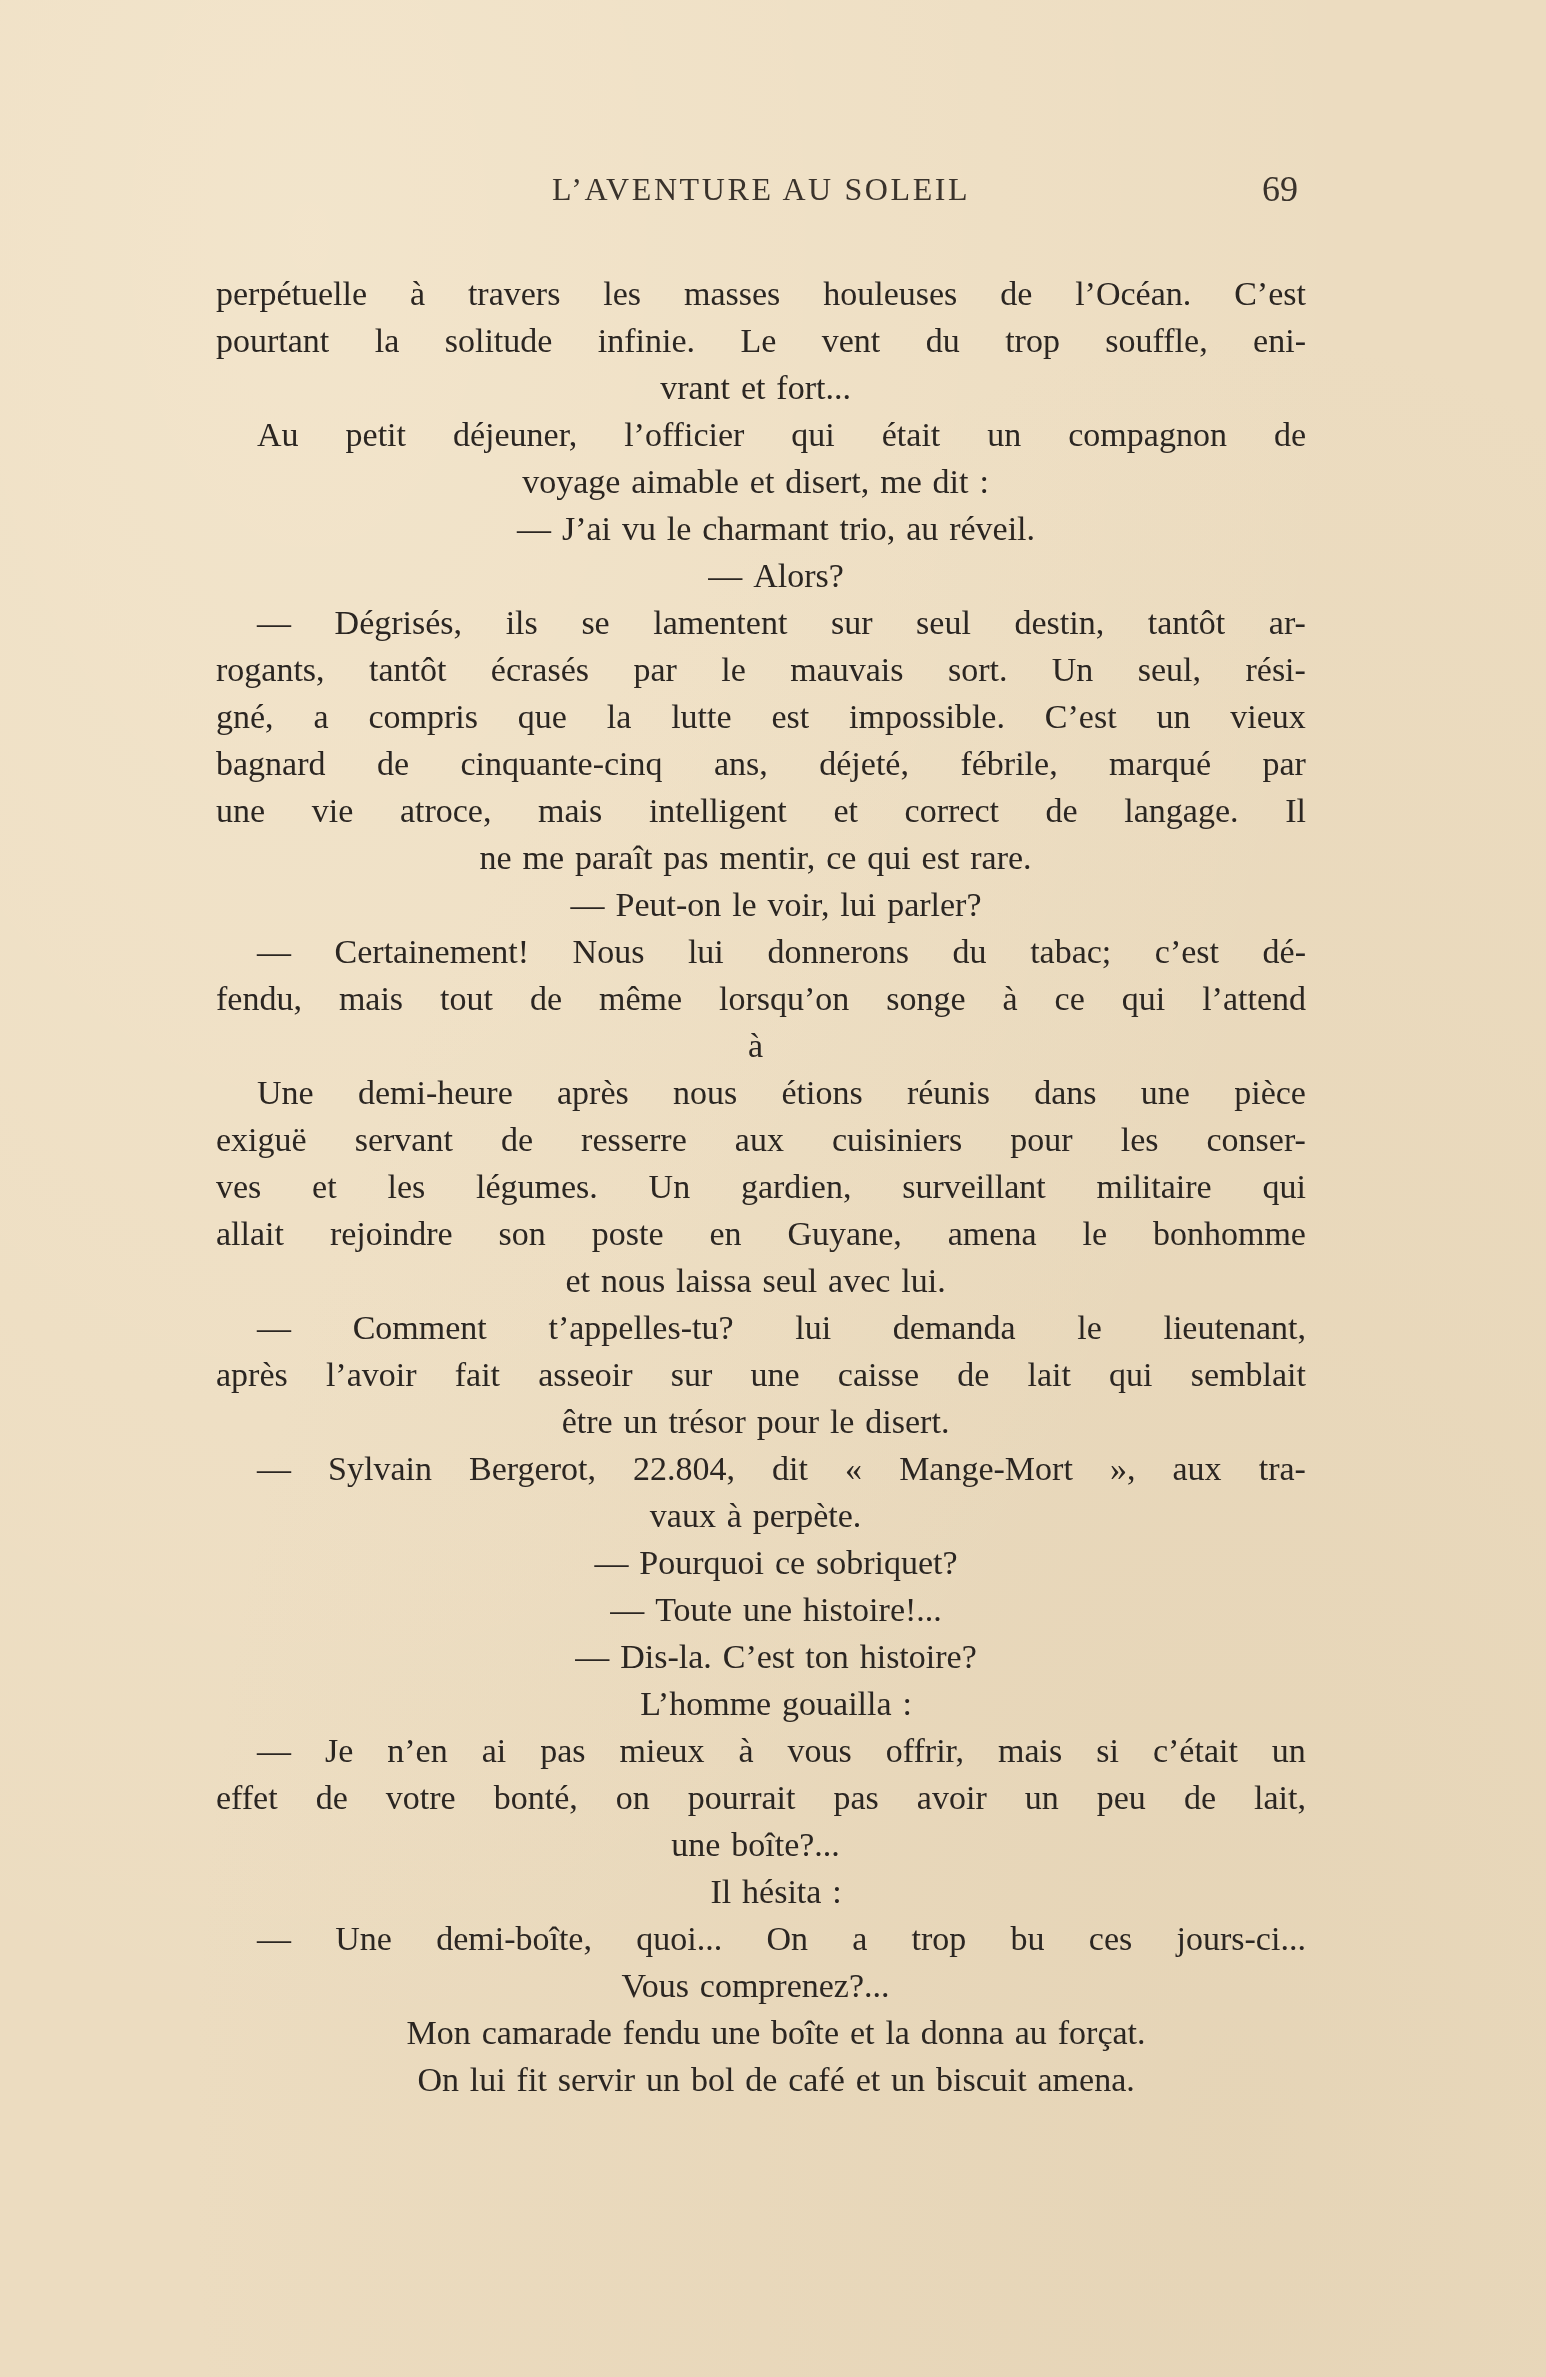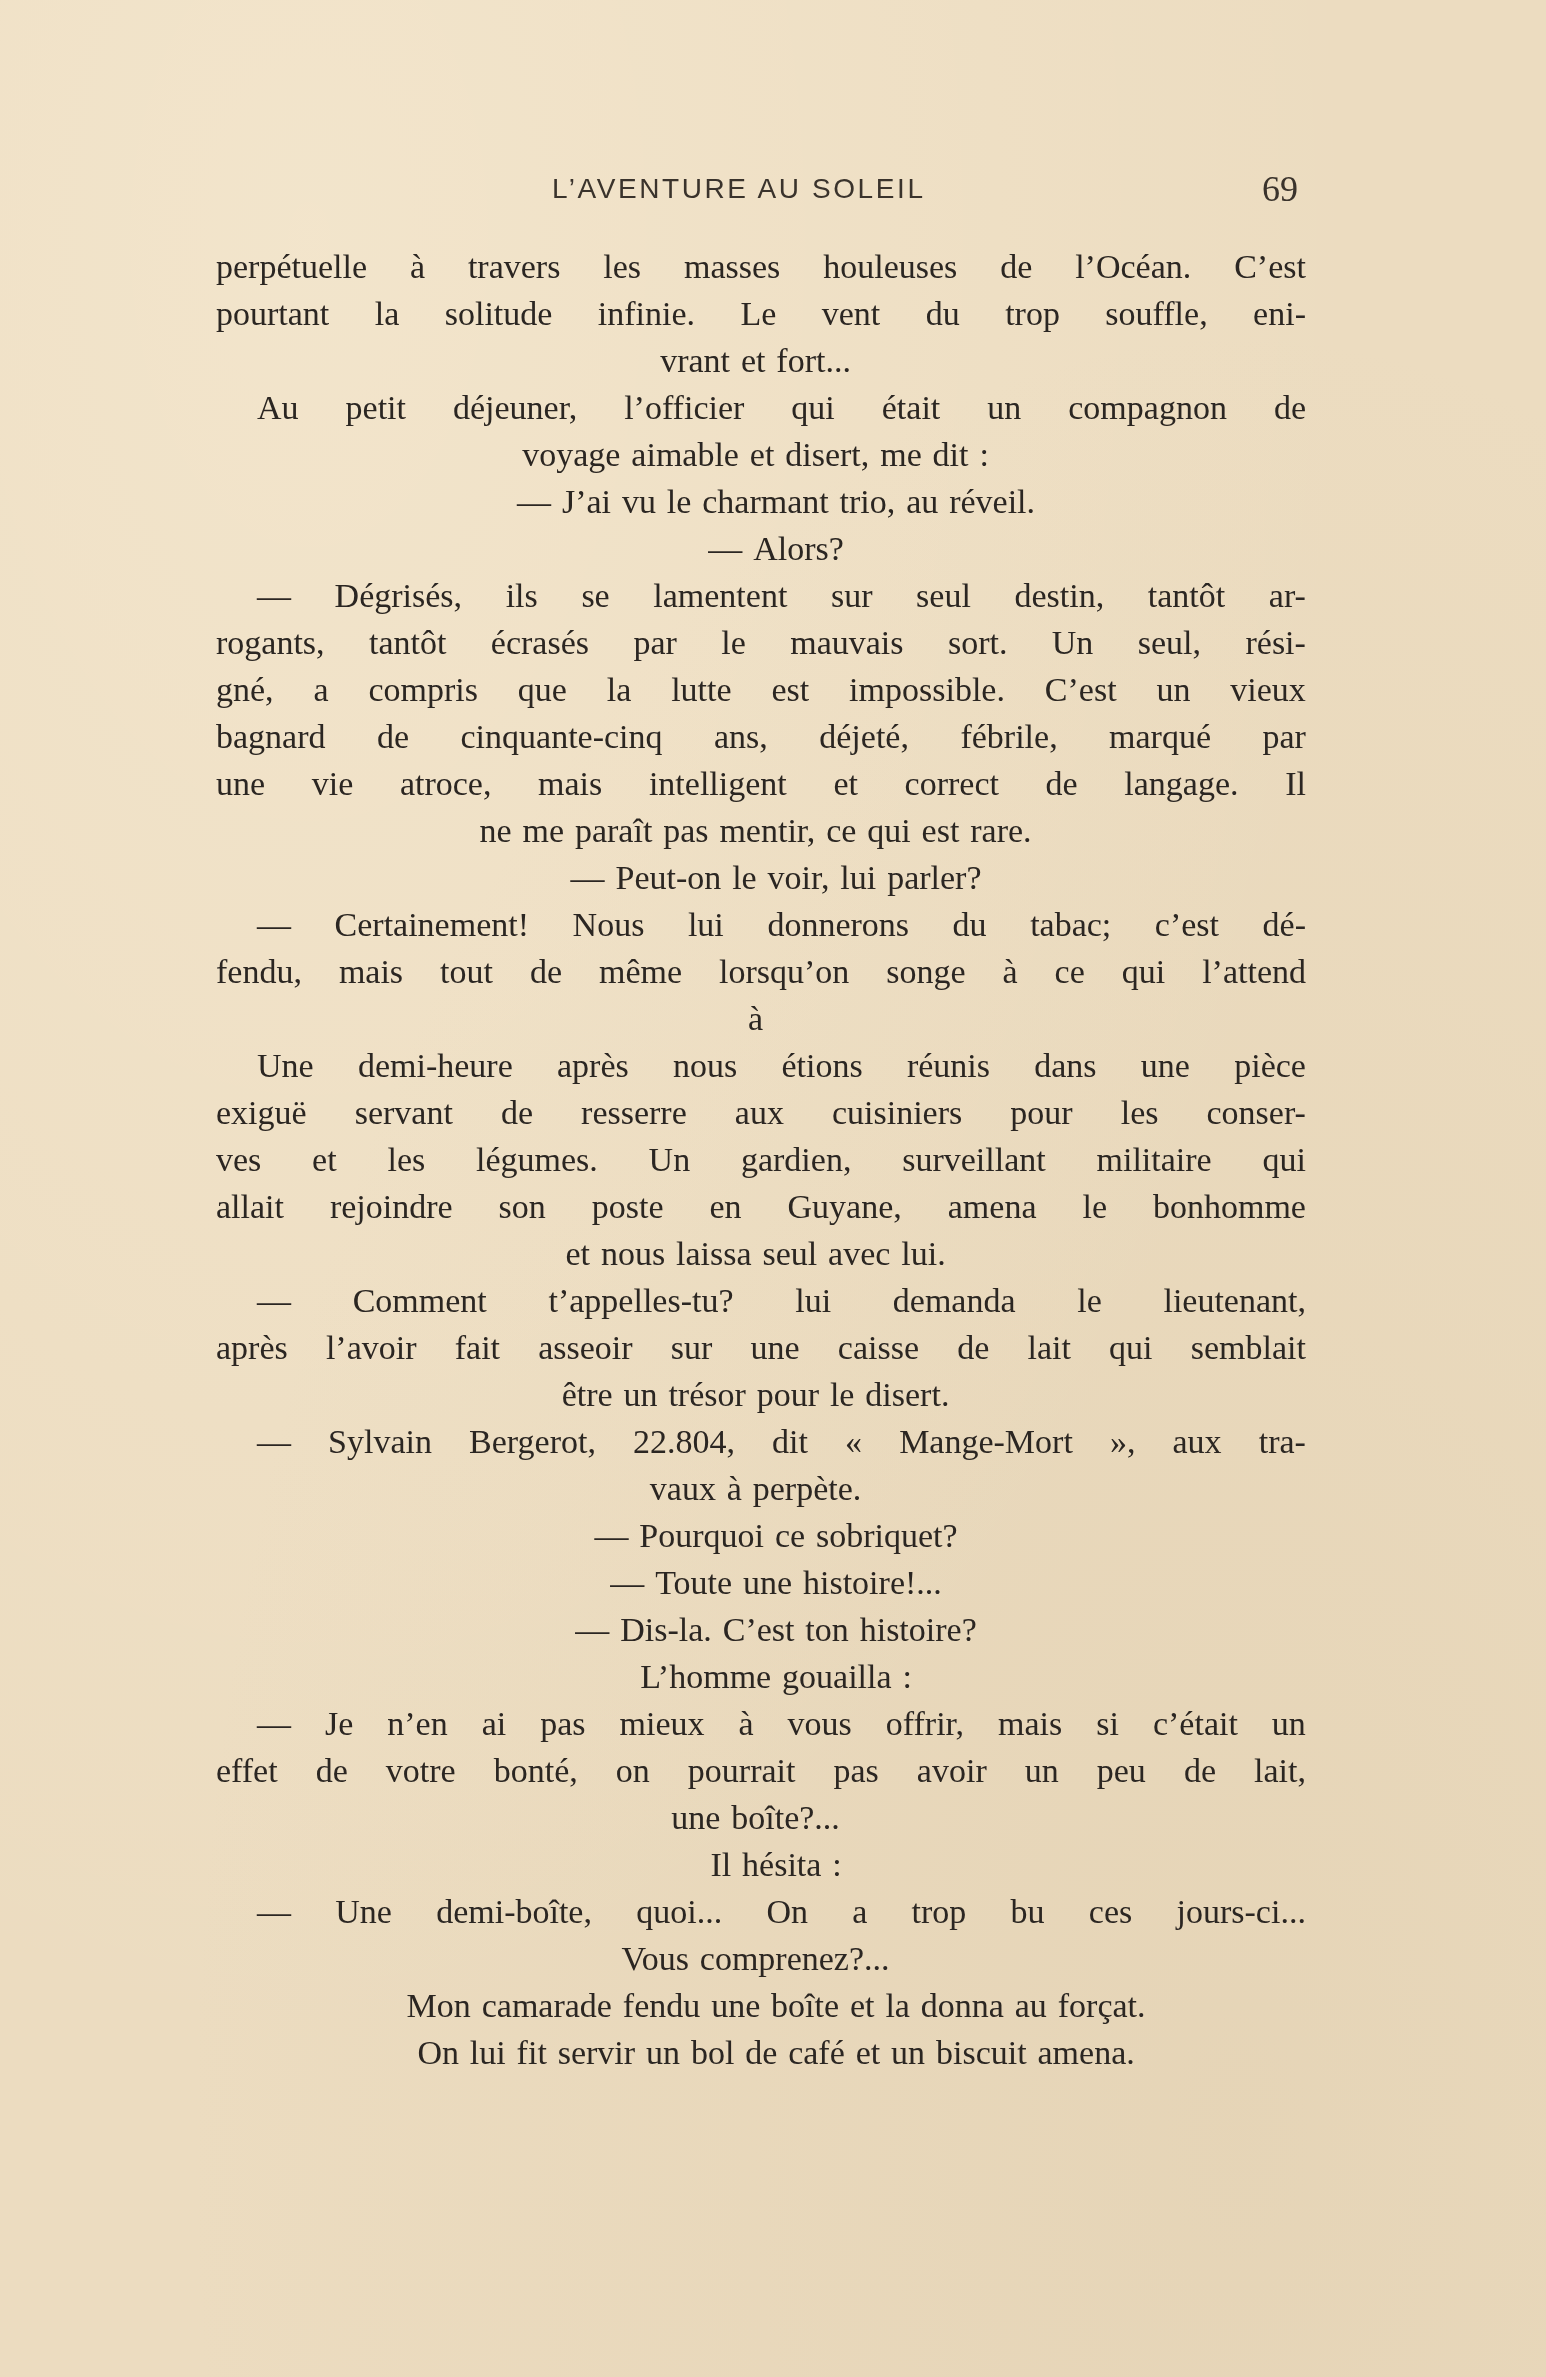--- a/index.html
+++ b/index.html
@@ -28,40 +28,40 @@
     position: absolute;
     top: 166px;
     left: 0;
     width: 1090px;
     height: 46px;
   }
   .running-title {
     position: absolute;
     left: 336px;
     top: 0;
-    font-family: Liberation Sans, sans-serif;
-    font-size: 28px;
+    font-family: Liberation Serif, serif;
+    font-size: 32px;
     letter-spacing: 2.6px;
     font-variant: small-caps;
     line-height: 46px;
     color: #3a332c;
     white-space: nowrap;
   }
   .page-number {
     position: absolute;
     right: 8px;
     top: 0;
     font-family: "Liberation Serif", serif;
     font-size: 36px;
     line-height: 46px;
     color: #3a332c;
   }
   .body-text {
     position: absolute;
-    top: 243px;
+    top: 270px;
     left: 0;
     width: 1090px;
   }
   .line {
     height: 47px;
     line-height: 47px;
     font-family: "Liberation Serif", serif;
     font-size: 34px;
     white-space: nowrap;
     display: flex;

